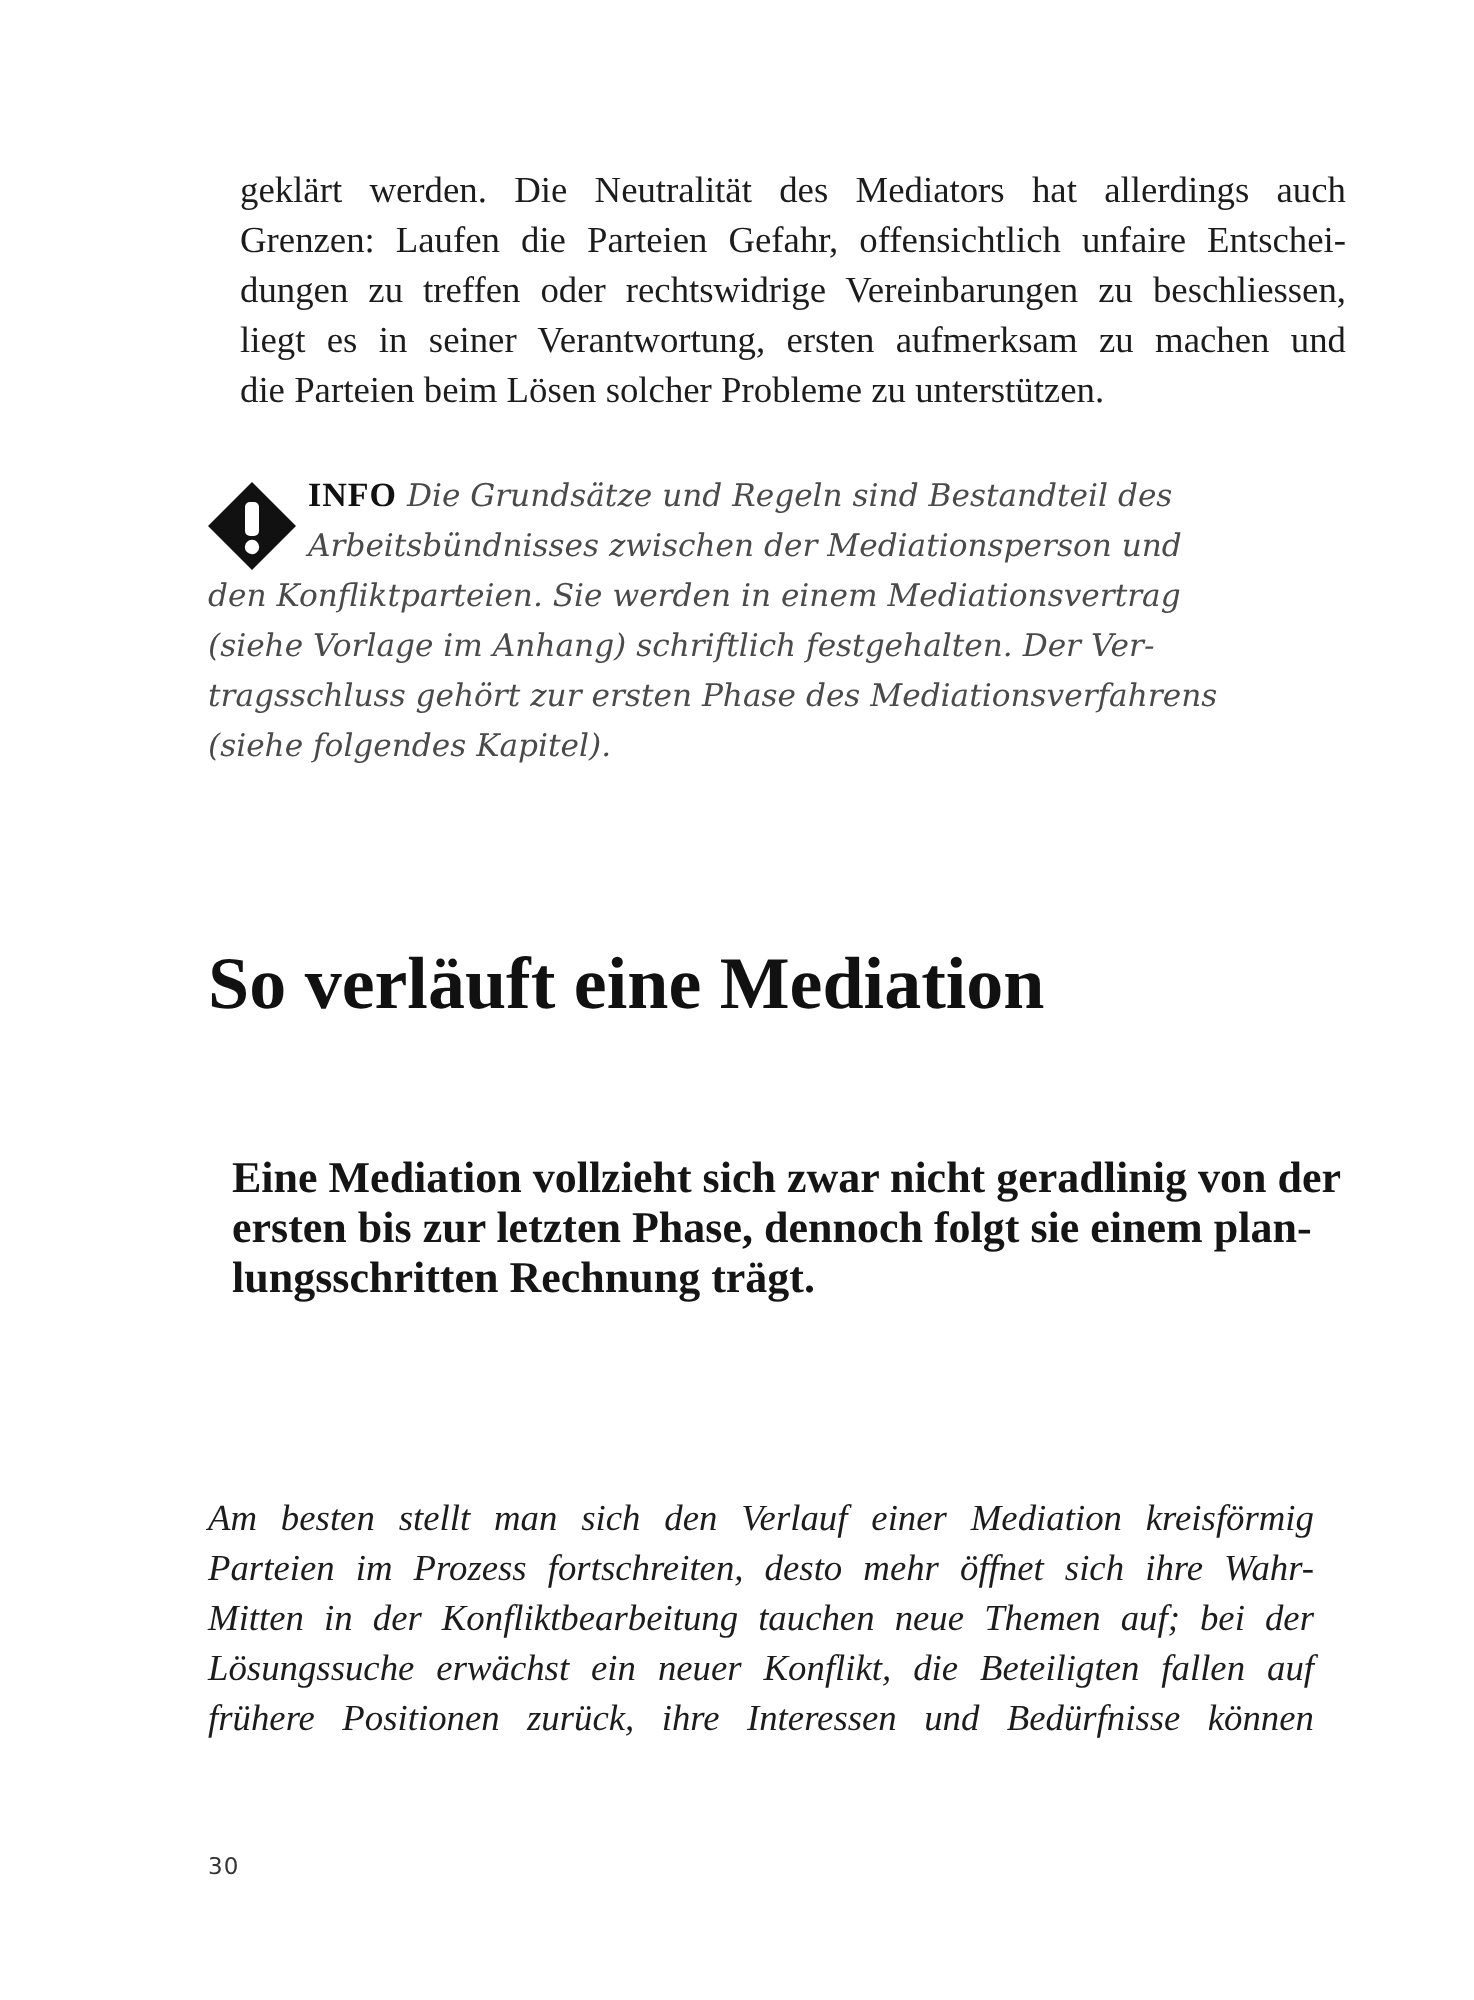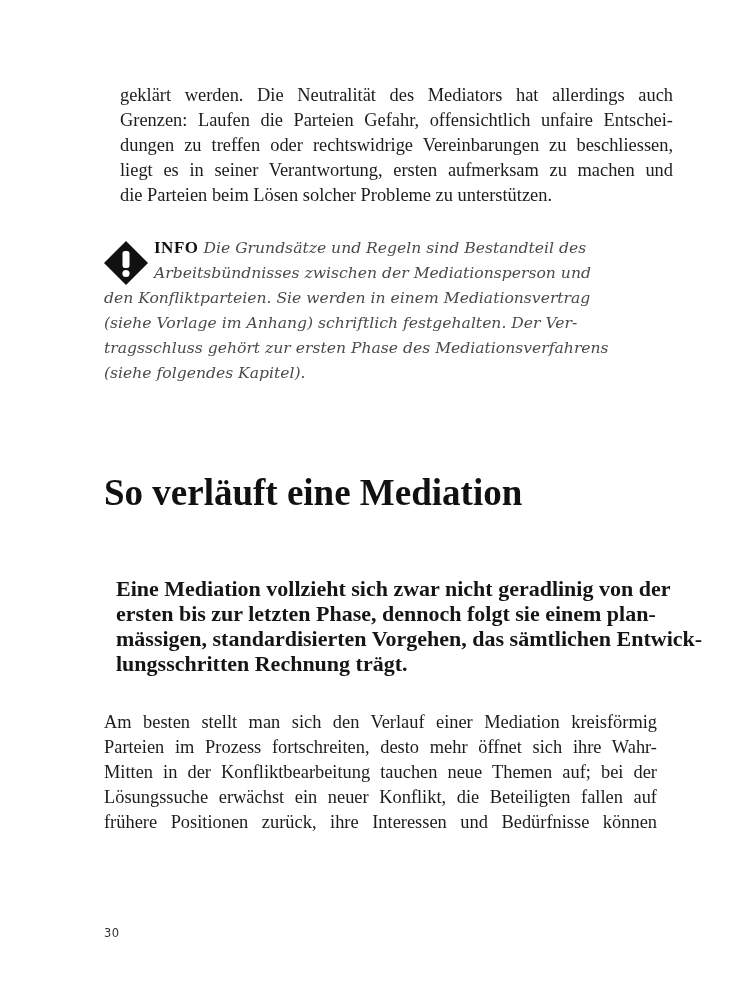--- a/index.html
+++ b/index.html
@@ -94,22 +94,23 @@
       line-height: 25px;
       color: #151515;
     }
     .lead .line {
       display: block;
       white-space: nowrap;
     }
     .para2 {
       position: absolute;
       left: 0;
-      top: 627px;
+      top: 664px;
       width: 553px;
+      font-style: italic;
     }
     .para1 {
       position: absolute;
       left: 0;
       top: 0;
       width: 553px;
       margin-left: 16px;
     }
     .page-number {
       position: absolute;
@@ -146,21 +147,20 @@
     <span class="line">(siehe Vorlage im Anhang) schriftlich festgehalten. Der Ver-</span>
     <span class="line">tragsschluss gehört zur ersten Phase des Mediationsverfahrens</span>
     <span class="line">(siehe folgendes Kapitel).</span>
   </div>
 
   <h1 class="section-title">So verläuft eine Mediation</h1>
 
   <p class="lead">
     <span class="line">Eine Mediation vollzieht sich zwar nicht geradlinig von der</span>
     <span class="line">ersten bis zur letzten Phase, dennoch folgt sie einem plan-</span>
-    <span class="line">mässigen, standardisierten Vorgehen, das sämtlichen Entwick-</span>
     <span class="line">lungsschritten Rechnung trägt.</span>
   </p>
 
   <p class="body-text para2">
     <span class="line">Am besten stellt man sich den Verlauf einer Mediation kreisförmig</span>
     <span class="line">Parteien im Prozess fortschreiten, desto mehr öffnet sich ihre Wahr-</span>
     <span class="line">Mitten in der Konfliktbearbeitung tauchen neue Themen auf; bei der</span>
     <span class="line">Lösungssuche erwächst ein neuer Konflikt, die Beteiligten fallen auf</span>
     <span class="line">frühere Positionen zurück, ihre Interessen und Bedürfnisse können</span>
   </p>

